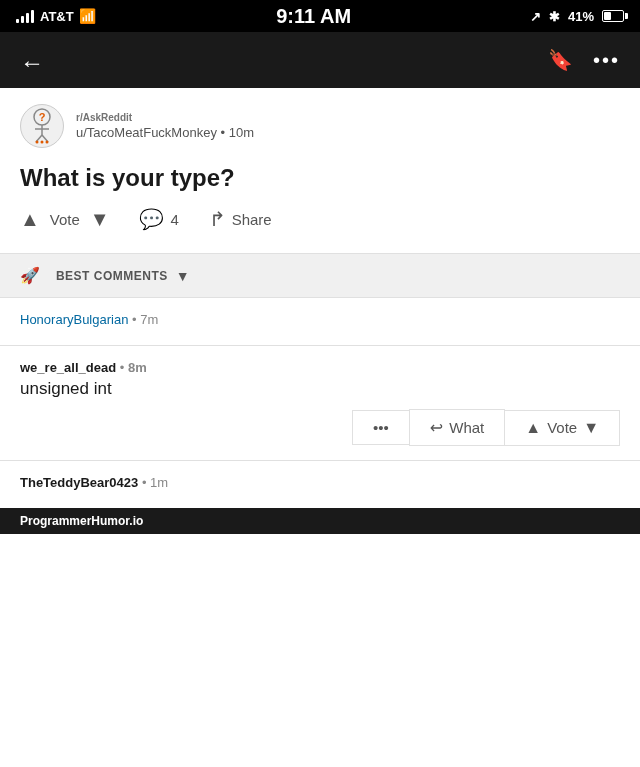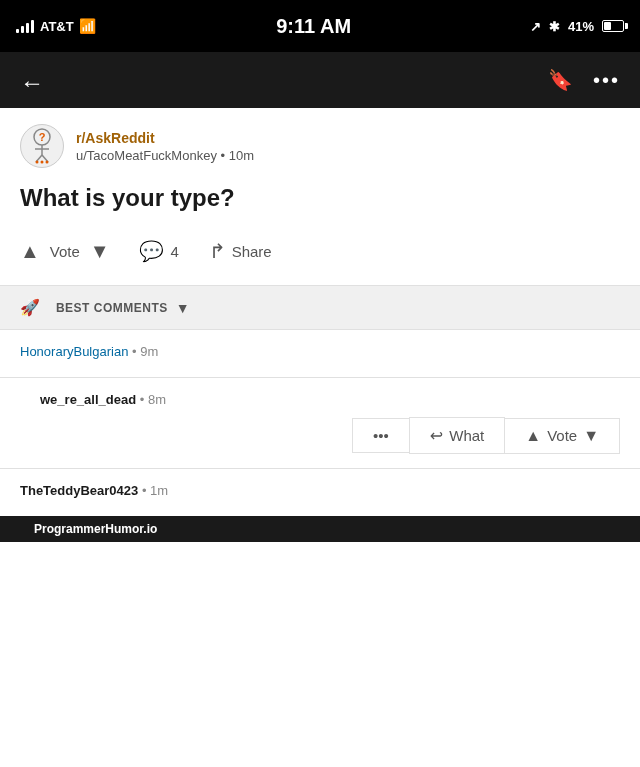--- a/index.html
+++ b/index.html
@@ -7,21 +7,21 @@
     body { width: 640px; background: #ffffff; font-family: -apple-system, 'Helvetica Neue', Arial, sans-serif; }
 
     
     .status-bar {
       background: #000000;
       color: #ffffff;
       display: flex;
       align-items: center;
       justify-content: space-between;
       padding: 12px 16px;
-      height: 52px;
+      height: 32px;
     }
     .status-left {
       display: flex;
       align-items: center;
       gap: 6px;
       font-size: 13px;
       font-weight: 600;
     }
     .signal-bars {
       display: flex;
@@ -125,34 +125,34 @@
       overflow: hidden;
       flex-shrink: 0;
     }
     
     .post-info {
       display: flex;
       flex-direction: column;
       gap: 2px;
     }
     .subreddit-name {
-      font-size: 14px;
+      font-size: 10px;
       font-weight: 700;
-      color: #a16207;
+      color: #737373;
     }
     .post-author-time {
       font-size: 13px;
       color: #555555;
     }
     .post-title {
       font-size: 24px;
       font-weight: 800;
       color: #1a1a1a;
       line-height: 1.3;
-      margin-bottom: 20px;
+      margin-bottom: 8px;
     }
 
     
     .action-bar {
       display: flex;
       align-items: center;
       gap: 0;
       padding: 6px 0;
     }
     .action-item {
@@ -240,21 +240,21 @@
     .comment-action-btn:first-child {
       border-right: none;
     }
     .comment-action-btn:last-child {
       border-left: none;
     }
 
     
     .watermark {
       background: #1a1a1a;
-      padding: 6px 34px;
+      padding: 6px 20px;
       font-size: 12px;
       color: #ffffff;
       font-weight: 600;
     }
   </style>
 </head>
 <body>
 
 <div class="status-bar">
   <div class="status-left">
@@ -339,32 +339,33 @@
   <span class="comments-header-label">BEST COMMENTS</span>
   <span class="sort-icon">▼</span>
 </div>
 
 <div class="divider"></div>
 
 <div class="comment">
   <div class="comment-author-time">
     <span style="font-weight:400; color:#0369a1;">HonoraryBulgarian</span>
     <span style="color:#888;"> • </span>
-    <span style="color:#888;">9m</span>
+    <span style="color:#888;">7m</span>
   </div>
 </div>
 
 <div class="divider"></div>
 
 <div class="comment">
   <div class="comment-author-time">
-    <span style="font-weight:600; color:#1a1a1a;margin-left:20px;">we_re_all_dead</span>
+    <span style="font-weight:600; color:#1a1a1a;">we_re_all_dead</span>
     <span style="color:#888;"> • </span>
-    <span style="color:#888;">8m</span>
-  </div>
+    <span style="color:#888;font-weight:bold;">8m</span>
+  </div>
+  <div class="comment-text">unsigned int</div>
 
   <div class="comment-actions">
     <button class="comment-action-btn">
       <span>•••</span>
     </button>
     <button class="comment-action-btn">
       <span style="font-size:16px;">↩</span>
       <span>What</span>
     </button>
     <button class="comment-action-btn">

